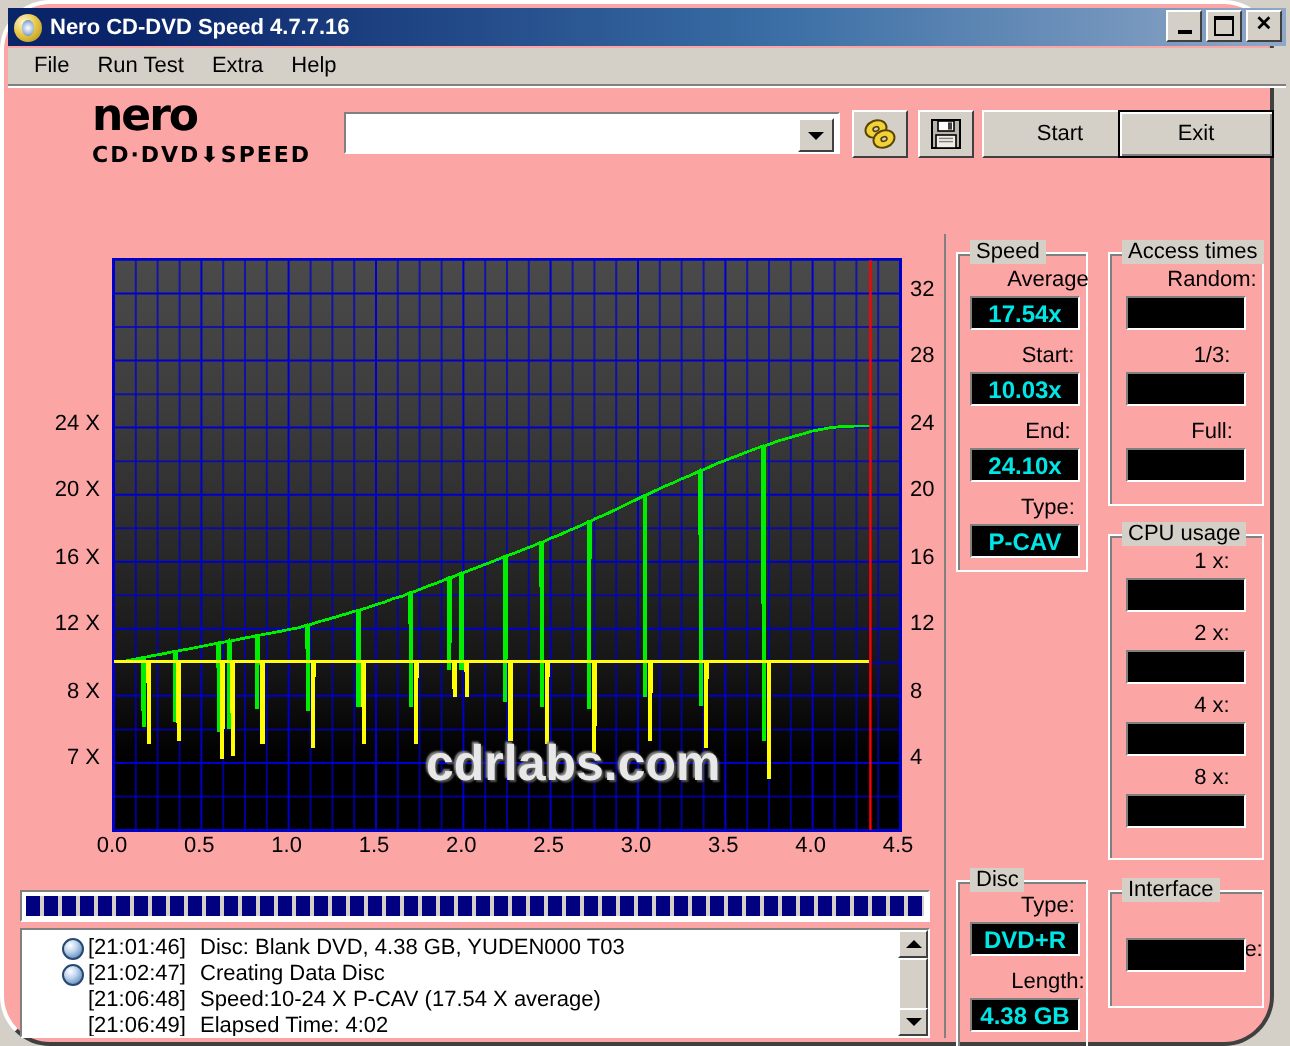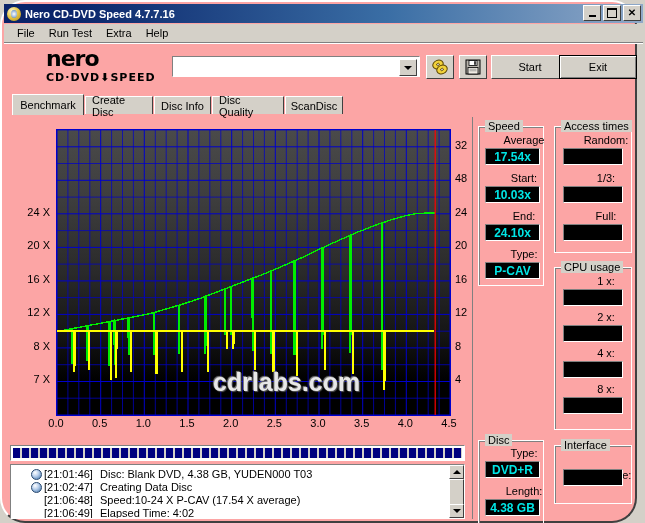--- a/index.html
+++ b/index.html
@@ -258,37 +258,20 @@
     </div>
 
     <div class="pbtn" style="left:487px;width:78px;">
       <span>Start</span>
     </div>
     <div class="pbtn default" style="left:553px;width:78px;left:555px;">
       <span>Exit</span>
     </div>
   </div>
 
-  <div class="tabstrip">
-    <div class="tab active" style="left:0px;width:72px;">
-      <span>Benchmark</span>
-    </div>
-    <div class="tab" style="left:73px;width:68px;">
-      <span>Create Disc</span>
-    </div>
-    <div class="tab" style="left:142px;width:57px;">
-      <span>Disc Info</span>
-    </div>
-    <div class="tab" style="left:200px;width:72px;">
-      <span>Disc Quality</span>
-    </div>
-    <div class="tab" style="left:273px;width:58px;">
-      <span>ScanDisc</span>
-    </div>
-  </div>
 
   <div class="chartwrap">
     <div class="plot">
       <svg id="chart-svg" width="393" height="285">
           <line x1="0.0" y1="0" x2="0.0" y2="285" stroke="#0000cc" stroke-width="1" opacity="1"></line>
           <line x1="10.9" y1="0" x2="10.9" y2="285" stroke="#0000cc" stroke-width="1" opacity="0.72"></line>
           <line x1="21.8" y1="0" x2="21.8" y2="285" stroke="#0000cc" stroke-width="1" opacity="0.72"></line>
           <line x1="32.8" y1="0" x2="32.8" y2="285" stroke="#0000cc" stroke-width="1" opacity="0.72"></line>
           <line x1="43.7" y1="0" x2="43.7" y2="285" stroke="#0000cc" stroke-width="1" opacity="1"></line>
           <line x1="54.6" y1="0" x2="54.6" y2="285" stroke="#0000cc" stroke-width="1" opacity="0.72"></line>
@@ -355,21 +338,21 @@
         <div class="ytick" style="left: 0px; width: 40px; top: 122.353px;">20 X</div>
         <div class="ytick" style="left: 0px; width: 40px; top: 88.8235px;">24 X</div>
       </div>
     <div id="ylabels-right">
         <div class="ytickR" style="left: 445px; top: 256.471px;">4</div>
         <div class="ytickR" style="left: 445px; top: 222.941px;">8</div>
         <div class="ytickR" style="left: 445px; top: 189.412px;">12</div>
         <div class="ytickR" style="left: 445px; top: 155.882px;">16</div>
         <div class="ytickR" style="left: 445px; top: 122.353px;">20</div>
         <div class="ytickR" style="left: 445px; top: 88.8235px;">24</div>
-        <div class="ytickR" style="left: 445px; top: 55.2941px;">48</div>
+        <div class="ytickR" style="left: 445px; top: 55.2941px;">28</div>
         <div class="ytickR" style="left: 445px; top: 21.7647px;">32</div>
       </div>
     <div id="xlabels">
         <div class="xtick" style="left: 31px;">0.0</div>
         <div class="xtick" style="left: 74.6667px;">0.5</div>
         <div class="xtick" style="left: 118.333px;">1.0</div>
         <div class="xtick" style="left: 162px;">1.5</div>
         <div class="xtick" style="left: 205.667px;">2.0</div>
         <div class="xtick" style="left: 249.333px;">2.5</div>
         <div class="xtick" style="left: 293px;">3.0</div>

